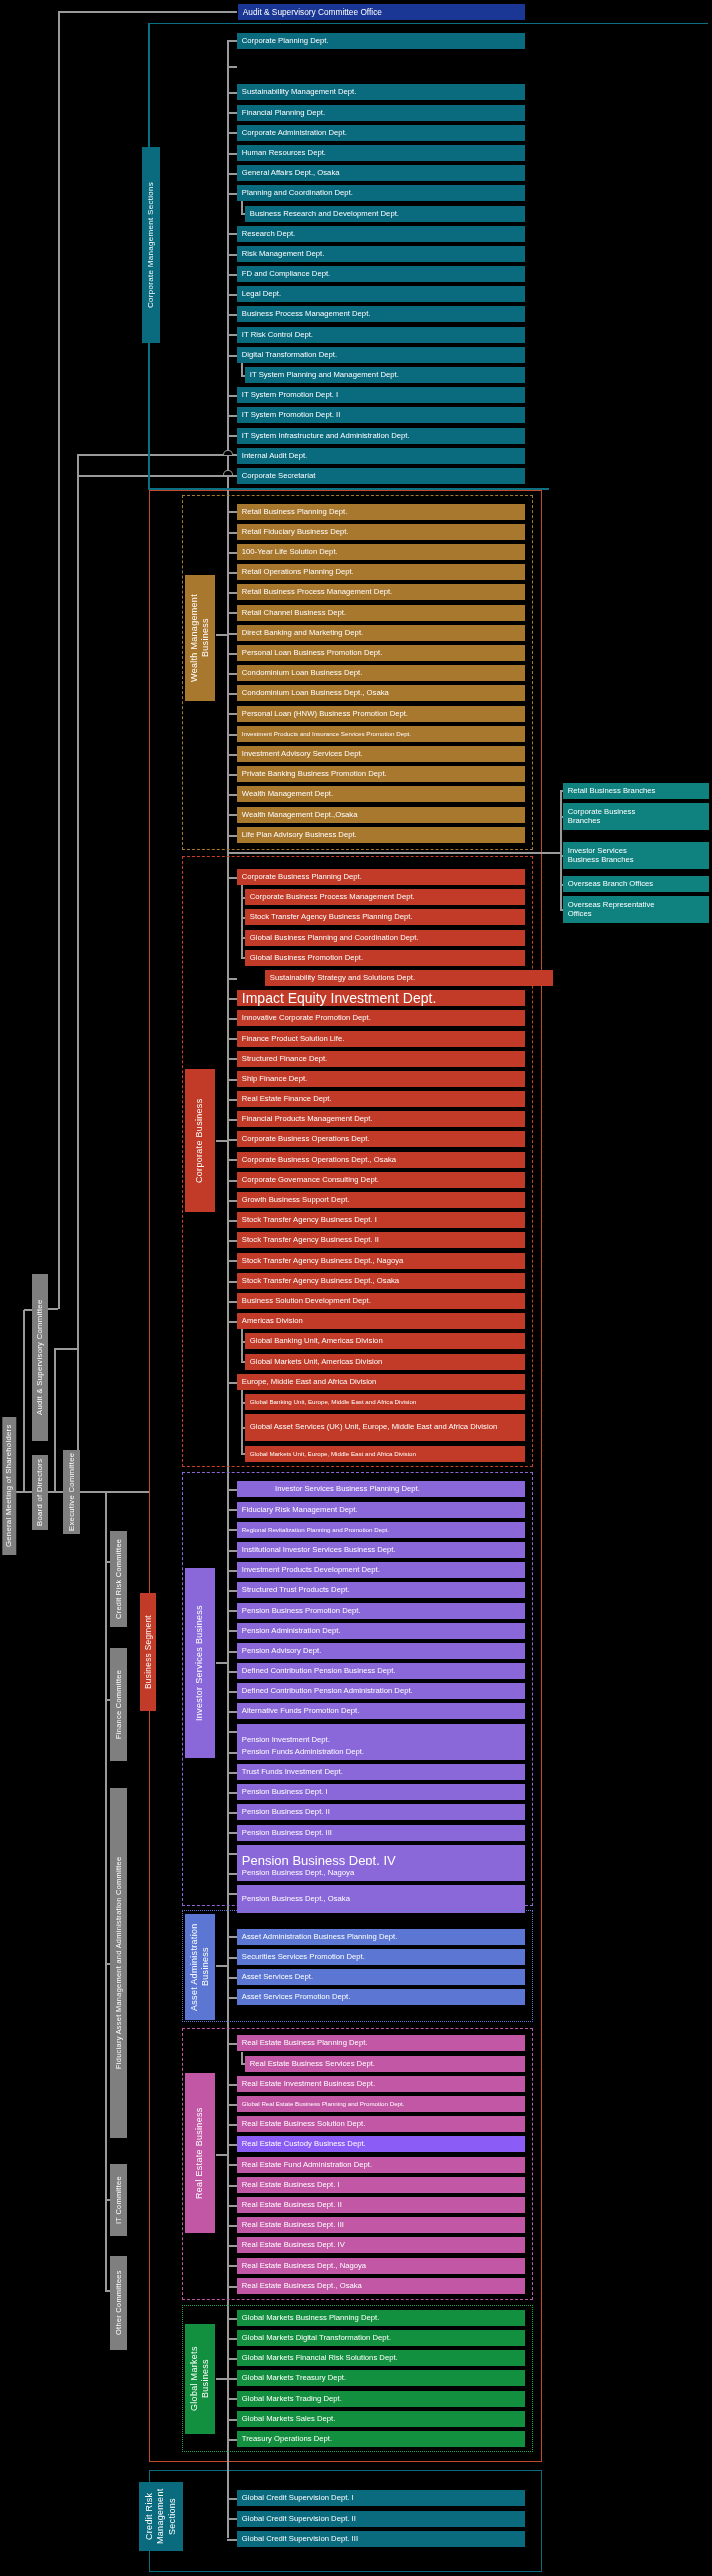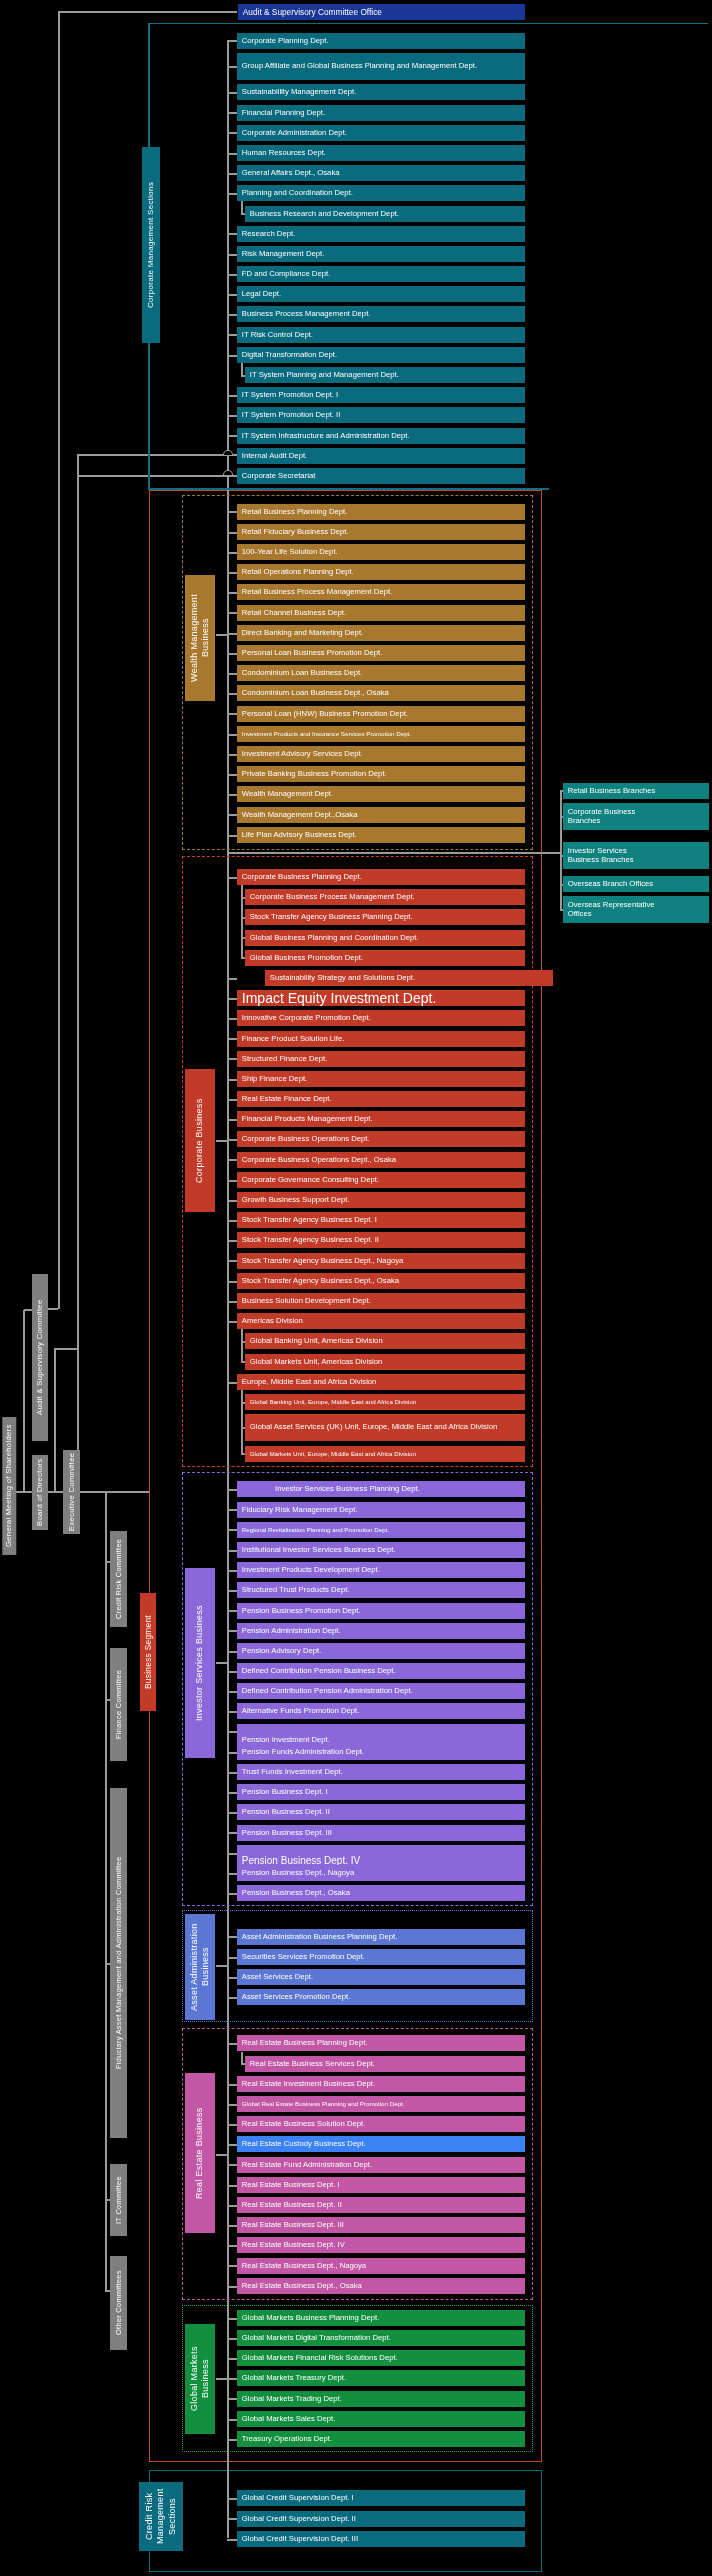--- a/index.html
+++ b/index.html
@@ -56,21 +56,20 @@
     <div style="position: absolute; left: 560px; top: 791px; width: 1.8px; height: 119px; background: rgb(154, 154, 154);"></div>
     <div style="position: absolute; left: 560px; top: 790px; width: 3px; height: 1.8px; background: rgb(154, 154, 154);"></div>
     <div style="position: absolute; left: 560px; top: 816px; width: 3px; height: 1.8px; background: rgb(154, 154, 154);"></div>
     <div style="position: absolute; left: 560px; top: 855px; width: 3px; height: 1.8px; background: rgb(154, 154, 154);"></div>
     <div style="position: absolute; left: 560px; top: 884px; width: 3px; height: 1.8px; background: rgb(154, 154, 154);"></div>
     <div style="position: absolute; left: 560px; top: 909px; width: 3px; height: 1.8px; background: rgb(154, 154, 154);"></div>
     <div class="vlabel" style="position: absolute; left: 142px; top: 147px; width: 18px; height: 196px; background: rgb(10, 106, 126); font-size: 8px;">Corporate Management Sections</div>
     <div style="position: absolute; left: 227px; top: 40px; width: 9.5px; height: 1.8px; background: rgb(154, 154, 154);"></div>
     <div class="box" style="position: absolute; left: 237px; top: 33px; width: 288px; height: 16px; background: rgb(10, 106, 126); font-size: 7.7px;">Corporate Planning Dept.</div>
     <div style="position: absolute; left: 227px; top: 66px; width: 9.5px; height: 1.8px; background: rgb(154, 154, 154);"></div>
-    <div class="box" style="position: absolute; left: 237px; top: 53px; width: 288px; height: 27px; background: rgb(10, 106, 126); font-size: 7.7px;">Group Affiliate and Global Business Planning and Management Dept.</div>
     <div style="position: absolute; left: 227px; top: 92px; width: 9.5px; height: 1.8px; background: rgb(154, 154, 154);"></div>
     <div class="box" style="position: absolute; left: 237px; top: 84px; width: 288px; height: 16px; background: rgb(10, 106, 126); font-size: 7.7px;">Sustainabillity Management Dept.</div>
     <div style="position: absolute; left: 227px; top: 112px; width: 9.5px; height: 1.8px; background: rgb(154, 154, 154);"></div>
     <div class="box" style="position: absolute; left: 237px; top: 105px; width: 288px; height: 16px; background: rgb(10, 106, 126); font-size: 7.7px;">Financial Planning Dept.</div>
     <div style="position: absolute; left: 227px; top: 132px; width: 9.5px; height: 1.8px; background: rgb(154, 154, 154);"></div>
     <div class="box" style="position: absolute; left: 237px; top: 125px; width: 288px; height: 16px; background: rgb(10, 106, 126); font-size: 7.7px;">Corporate Administration Dept.</div>
     <div style="position: absolute; left: 227px; top: 153px; width: 9.5px; height: 1.8px; background: rgb(154, 154, 154);"></div>
     <div class="box" style="position: absolute; left: 237px; top: 145px; width: 288px; height: 16px; background: rgb(10, 106, 126); font-size: 7.7px;">Human Resources Dept.</div>
     <div style="position: absolute; left: 227px; top: 173px; width: 9.5px; height: 1.8px; background: rgb(154, 154, 154);"></div>
     <div class="box" style="position: absolute; left: 237px; top: 165px; width: 288px; height: 16px; background: rgb(10, 106, 126); font-size: 7.7px;">General Affairs Dept., Osaka</div>
@@ -244,25 +243,25 @@
     <div class="box" style="position: absolute; left: 237px; top: 1744px; width: 288px; height: 16px; background: rgb(138, 104, 218); font-size: 7.7px;">Pension Funds Administration Dept.</div>
     <div style="position: absolute; left: 227px; top: 1772px; width: 9.5px; height: 1.8px; background: rgb(154, 154, 154);"></div>
     <div class="box" style="position: absolute; left: 237px; top: 1764px; width: 288px; height: 16px; background: rgb(138, 104, 218); font-size: 7.7px;">Trust Funds Investment Dept.</div>
     <div style="position: absolute; left: 227px; top: 1792px; width: 9.5px; height: 1.8px; background: rgb(154, 154, 154);"></div>
     <div class="box" style="position: absolute; left: 237px; top: 1784px; width: 288px; height: 16px; background: rgb(138, 104, 218); font-size: 7.7px;">Pension Business Dept. I</div>
     <div style="position: absolute; left: 227px; top: 1812px; width: 9.5px; height: 1.8px; background: rgb(154, 154, 154);"></div>
     <div class="box" style="position: absolute; left: 237px; top: 1804px; width: 288px; height: 16px; background: rgb(138, 104, 218); font-size: 7.7px;">Pension Business Dept. II</div>
     <div style="position: absolute; left: 227px; top: 1832px; width: 9.5px; height: 1.8px; background: rgb(154, 154, 154);"></div>
     <div class="box" style="position: absolute; left: 237px; top: 1825px; width: 288px; height: 16px; background: rgb(138, 104, 218); font-size: 7.7px;">Pension Business Dept. III</div>
     <div style="position: absolute; left: 227px; top: 1853px; width: 9.5px; height: 1.8px; background: rgb(154, 154, 154);"></div>
-    <div class="box" style="position: absolute; left: 237px; top: 1845px; width: 288px; height: 32px; background: rgb(138, 104, 218); font-size: 10px;">Pension Business Dept. IV</div>
+    <div class="box" style="position: absolute; left: 237px; top: 1845px; width: 288px; height: 32px; background: rgb(138, 104, 218); font-size: 13px;">Pension Business Dept. IV</div>
     <div style="position: absolute; left: 227px; top: 1873px; width: 9.5px; height: 1.8px; background: rgb(154, 154, 154);"></div>
     <div class="box" style="position: absolute; left: 237px; top: 1865px; width: 288px; height: 16px; background: rgb(138, 104, 218); font-size: 7.7px;">Pension Business Dept., Nagoya</div>
     <div style="position: absolute; left: 227px; top: 1893px; width: 9.5px; height: 1.8px; background: rgb(154, 154, 154);"></div>
-    <div class="box" style="position: absolute; left: 237px; top: 1885px; width: 288px; height: 16px; background: rgb(138, 104, 218); font-size: 7.7px;">Pension Business Dept., Osaka</div>
+    <div class="box" style="position: absolute; left: 237px; top: 1885px; width: 288px; height: 28px; background: rgb(138, 104, 218); font-size: 7.7px;">Pension Business Dept., Osaka</div>
     <div style="position: absolute; left: 182px; top: 1910px; width: 351px; height: 112px; box-sizing: border-box; border: 1.8px dotted rgb(91, 119, 211);"></div>
     <div style="position: absolute; left: 216px; top: 1965px; width: 12px; height: 1.8px; background: rgb(154, 154, 154);"></div>
     <div class="vlabel" style="position: absolute; left: 185px; top: 1914px; width: 30px; height: 106px; background: rgb(91, 119, 211); font-size: 9px;">Asset Administration
 Business</div>
     <div style="position: absolute; left: 227px; top: 1936px; width: 9.5px; height: 1.8px; background: rgb(154, 154, 154);"></div>
     <div class="box" style="position: absolute; left: 237px; top: 1929px; width: 288px; height: 16px; background: rgb(91, 119, 211); font-size: 7.7px;">Asset Administration Business Planning Dept.</div>
     <div style="position: absolute; left: 227px; top: 1957px; width: 9.5px; height: 1.8px; background: rgb(154, 154, 154);"></div>
     <div class="box" style="position: absolute; left: 237px; top: 1949px; width: 288px; height: 16px; background: rgb(91, 119, 211); font-size: 7.7px;">Securities Services Promotion Dept.</div>
     <div style="position: absolute; left: 227px; top: 1977px; width: 9.5px; height: 1.8px; background: rgb(154, 154, 154);"></div>
     <div class="box" style="position: absolute; left: 237px; top: 1969px; width: 288px; height: 16px; background: rgb(91, 119, 211); font-size: 7.7px;">Asset Services Dept.</div>
@@ -276,21 +275,21 @@
     <div style="position: absolute; left: 241px; top: 2063px; width: 4.2px; height: 1.8px; background: rgb(154, 154, 154);"></div>
     <div style="position: absolute; left: 241px; top: 2052px; width: 1.8px; height: 12.5px; background: rgb(154, 154, 154);"></div>
     <div class="box" style="position: absolute; left: 245px; top: 2056px; width: 280px; height: 16px; background: rgb(194, 88, 165); font-size: 7.7px;">Real Estate Business Services Dept.</div>
     <div style="position: absolute; left: 227px; top: 2084px; width: 9.5px; height: 1.8px; background: rgb(154, 154, 154);"></div>
     <div class="box" style="position: absolute; left: 237px; top: 2076px; width: 288px; height: 16px; background: rgb(194, 88, 165); font-size: 7.7px;">Real Estate Investment Business Dept.</div>
     <div style="position: absolute; left: 227px; top: 2104px; width: 9.5px; height: 1.8px; background: rgb(154, 154, 154);"></div>
     <div class="box" style="position: absolute; left: 237px; top: 2096px; width: 288px; height: 16px; background: rgb(194, 88, 165); font-size: 6.2px;">Global Real Estate Business Planning and Promotion Dept.</div>
     <div style="position: absolute; left: 227px; top: 2124px; width: 9.5px; height: 1.8px; background: rgb(154, 154, 154);"></div>
     <div class="box" style="position: absolute; left: 237px; top: 2116px; width: 288px; height: 16px; background: rgb(194, 88, 165); font-size: 7.7px;">Real Estate Business Solution Dept.</div>
     <div style="position: absolute; left: 227px; top: 2144px; width: 9.5px; height: 1.8px; background: rgb(154, 154, 154);"></div>
-    <div class="box" style="position: absolute; left: 237px; top: 2136px; width: 288px; height: 16px; background: #3b82f6; font-size: 7.7px;">Real Estate Custody Business Dept.</div>
+    <div class="box" style="position: absolute; left: 237px; top: 2136px; width: 288px; height: 16px; background: #8b5cf6; font-size: 7.7px;">Real Estate Custody Business Dept.</div>
     <div style="position: absolute; left: 227px; top: 2164px; width: 9.5px; height: 1.8px; background: rgb(154, 154, 154);"></div>
     <div class="box" style="position: absolute; left: 237px; top: 2157px; width: 288px; height: 16px; background: rgb(194, 88, 165); font-size: 7.7px;">Real Estate Fund Administration Dept.</div>
     <div style="position: absolute; left: 227px; top: 2185px; width: 9.5px; height: 1.8px; background: rgb(154, 154, 154);"></div>
     <div class="box" style="position: absolute; left: 237px; top: 2177px; width: 288px; height: 16px; background: rgb(194, 88, 165); font-size: 7.7px;">Real Estate Business Dept. I</div>
     <div style="position: absolute; left: 227px; top: 2205px; width: 9.5px; height: 1.8px; background: rgb(154, 154, 154);"></div>
     <div class="box" style="position: absolute; left: 237px; top: 2197px; width: 288px; height: 16px; background: rgb(194, 88, 165); font-size: 7.7px;">Real Estate Business Dept. II</div>
     <div style="position: absolute; left: 227px; top: 2225px; width: 9.5px; height: 1.8px; background: rgb(154, 154, 154);"></div>
     <div class="box" style="position: absolute; left: 237px; top: 2217px; width: 288px; height: 16px; background: rgb(194, 88, 165); font-size: 7.7px;">Real Estate Business Dept. III</div>
     <div style="position: absolute; left: 227px; top: 2245px; width: 9.5px; height: 1.8px; background: rgb(154, 154, 154);"></div>
     <div class="box" style="position: absolute; left: 237px; top: 2237px; width: 288px; height: 16px; background: rgb(194, 88, 165); font-size: 7.7px;">Real Estate Business Dept. IV</div>

